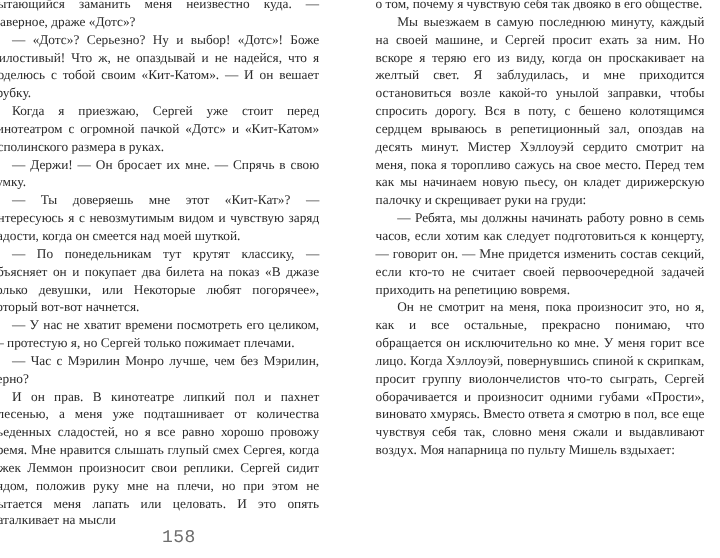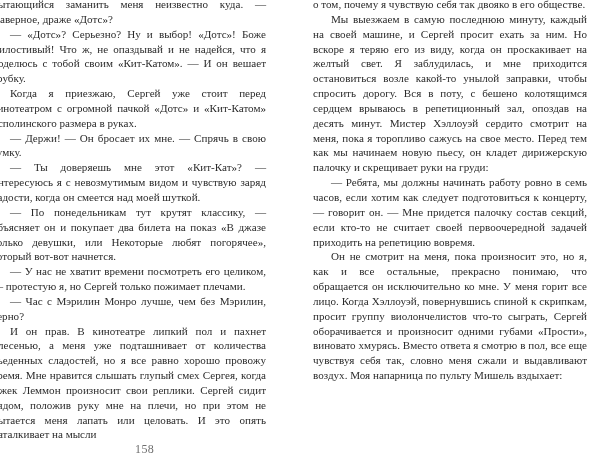--- a/index.html
+++ b/index.html
@@ -50,24 +50,24 @@
   .para.cont {
     text-indent: 0;
   }
   .para:last-child {
     text-align: justify;
     font-family: Liberation Serif, serif;
   }
   .folio {
     position: absolute;
     bottom: 8px;
-    font-size: 12px;
+    font-size: 15px;
     color: #6e6e6e;
     letter-spacing: 0.4px;
-    font-family: Liberation Serif, serif;
+    font-family: Liberation Mono, monospace;
   }
   #folio-left  { left: 135px; }
 </style>
 </head>
 <body>
 
 <div id="page">
 
   <div class="page-half" id="left-page">
     <div class="text-block" id="left-text">
@@ -81,19 +81,19 @@
         <p class="para">— Час с Мэрилин Монро лучше, чем без Мэрилин, верно?</p>
         <p class="para">И он прав. В кинотеатре липкий пол и пахнет плесенью, а меня уже подташнивает от количества съеденных сладостей, но я все равно хорошо провожу время. Мне нравится слышать глупый смех Сергея, когда Джек Леммон произносит свои реплики. Сергей сидит рядом, положив руку мне на плечи, но при этом не пытается меня лапать или целовать. И это опять наталкивает на мысли</p>
       </div>
     <div class="folio" id="folio-left">158</div>
   </div>
 
   <div class="page-half" id="right-page">
     <div class="text-block" id="right-text">
         <p class="para cont">о том, почему я чувствую себя так двояко в его обществе.</p>
         <p class="para">Мы выезжаем в самую последнюю минуту, каждый на своей машине, и Сергей просит ехать за ним. Но вскоре я теряю его из виду, когда он проскакивает на желтый свет. Я заблудилась, и мне приходится остановиться возле какой-то унылой заправки, чтобы спросить дорогу. Вся в поту, с бешено колотящимся сердцем врываюсь в репетиционный зал, опоздав на десять минут. Мистер Хэллоуэй сердито смотрит на меня, пока я торопливо сажусь на свое место. Перед тем как мы начинаем новую пьесу, он кладет дирижерскую палочку и скрещивает руки на груди:</p>
-        <p class="para">— Ребята, мы должны начинать работу ровно в семь часов, если хотим как следует подготовиться к концерту, — говорит он. — Мне придется палочку состав секций, если кто-то не считает своей первоочередной задачей приходить на репетицию вовремя.</p>
+        <p class="para">— Ребята, мы должны начинать работу ровно в семь часов, если хотим как следует подготовиться к концерту, — говорит он. — Мне придется изменить состав секций, если кто-то не считает своей первоочередной задачей приходить на репетицию вовремя.</p>
         <p class="para">Он не смотрит на меня, пока произносит это, но я, как и все остальные, прекрасно понимаю, что обращается он исключительно ко мне. У меня горит все лицо. Когда Хэллоуэй, повернувшись спиной к скрипкам, просит группу виолончелистов что-то сыграть, Сергей оборачивается и произносит одними губами «Прости», виновато хмурясь. Вместо ответа я смотрю в пол, все еще чувствуя себя так, словно меня сжали и выдавливают воздух. Моя напарница по пульту Мишель вздыхает:</p>
       </div>
 
   </div>
 
 </div>
 
 </body></html>

